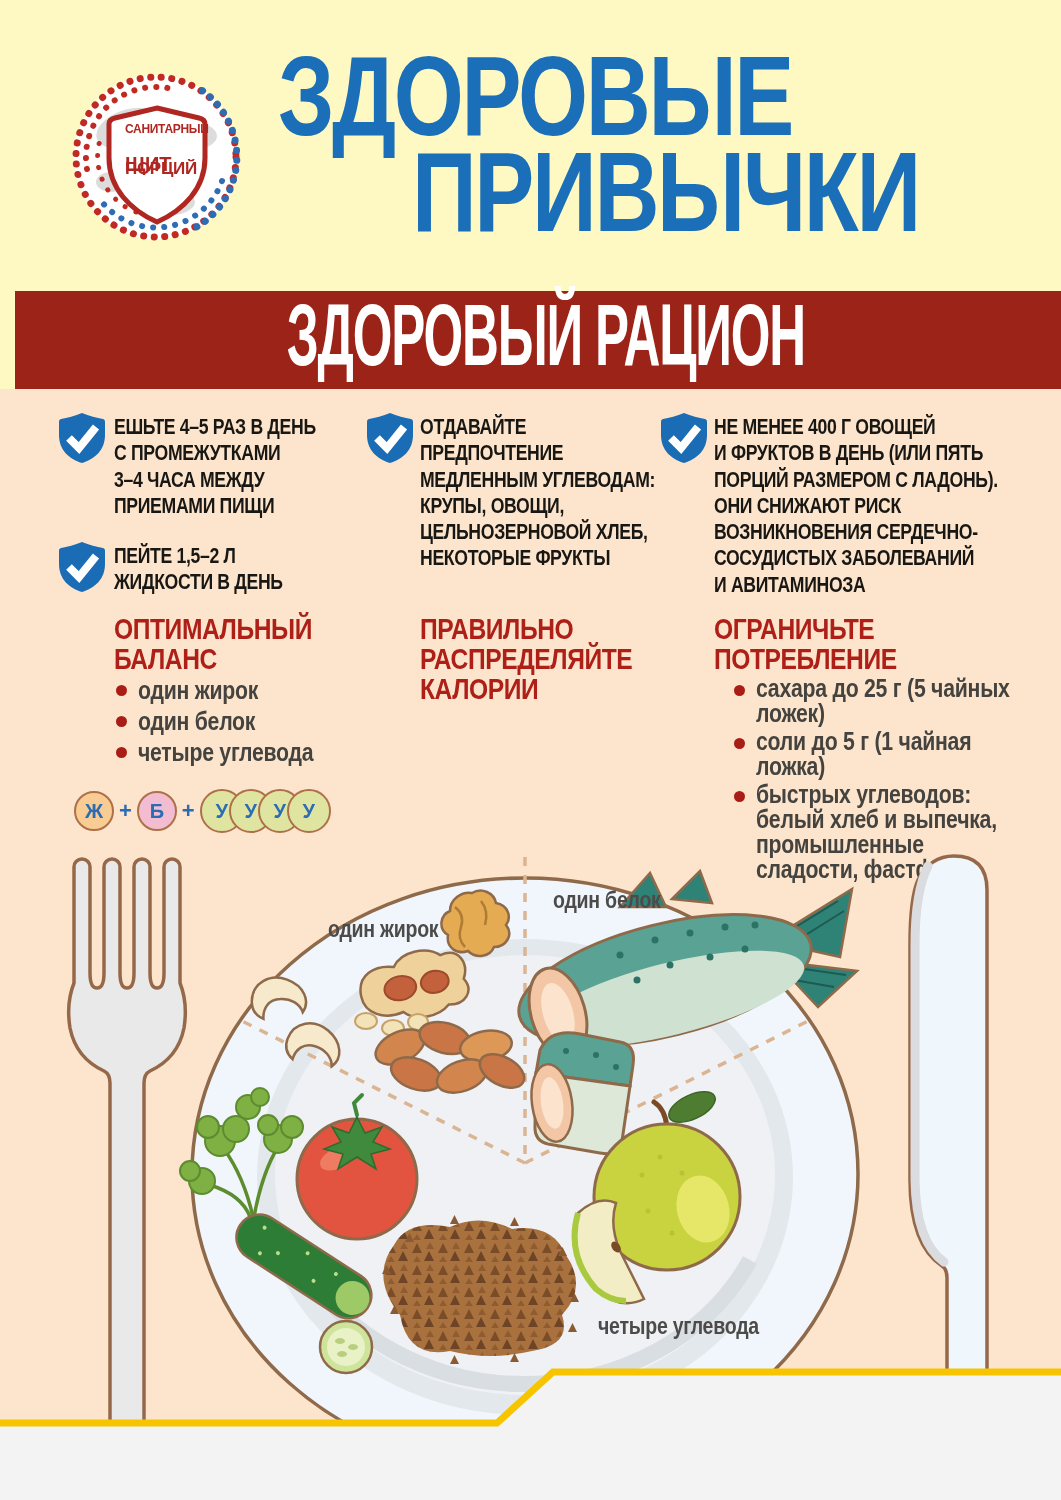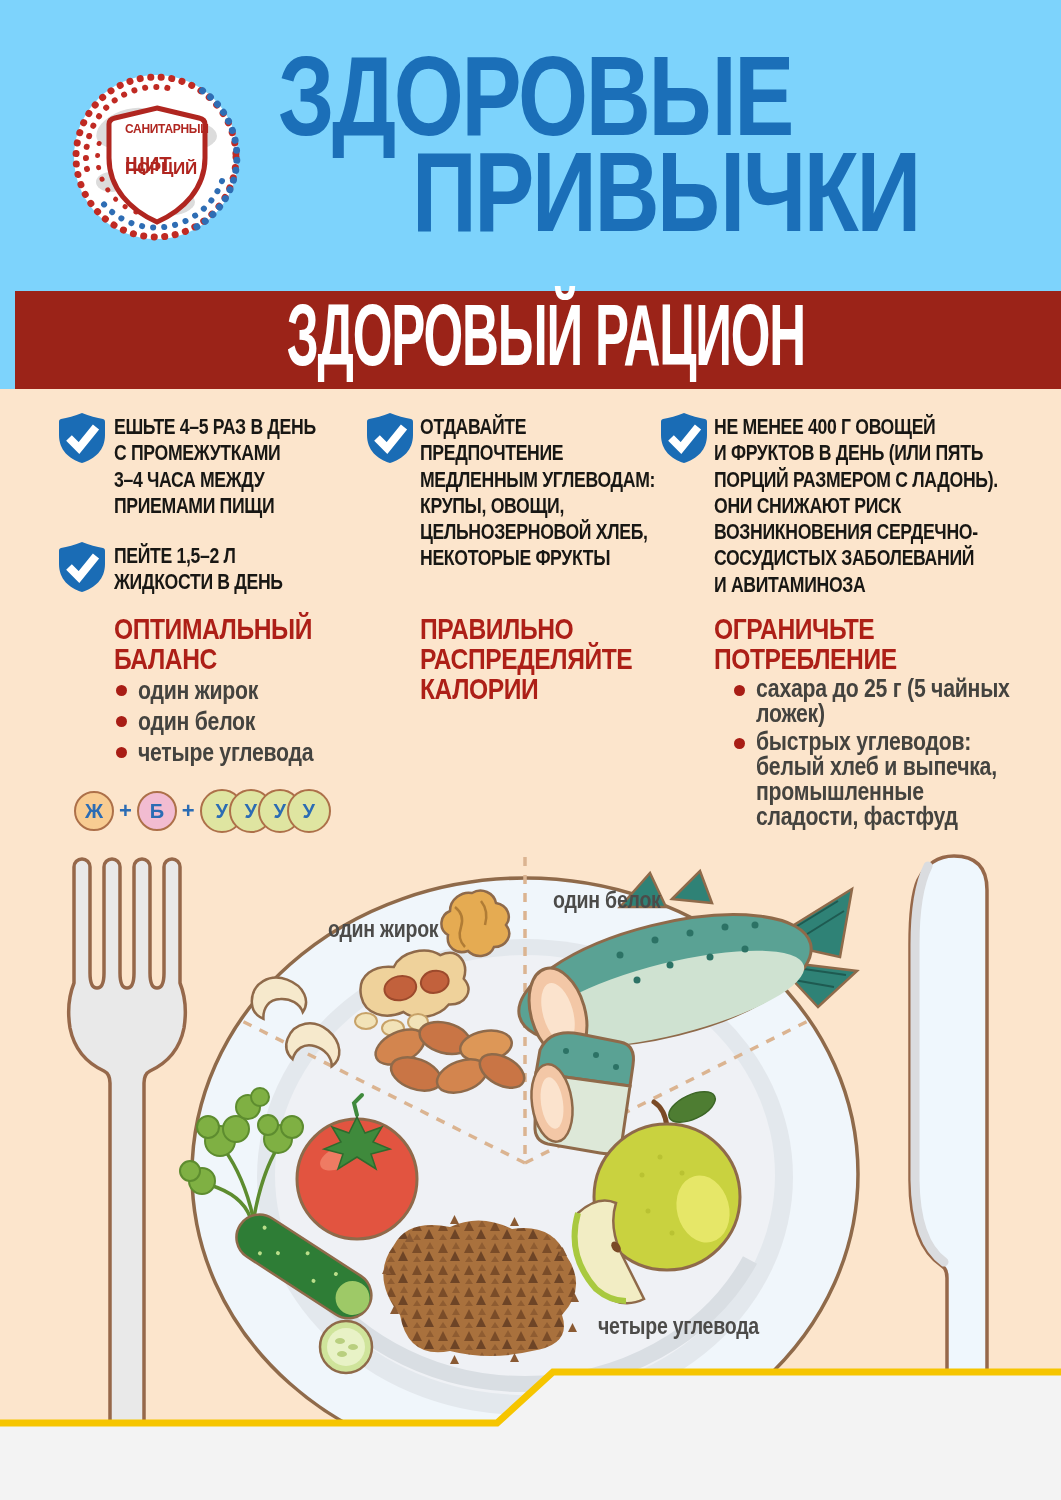--- a/index.html
+++ b/index.html
@@ -1,17 +1,17 @@
 <!DOCTYPE html>
 <html><head>
 <meta charset="utf-8">
 <style>
   html,body{margin:0;padding:0;}
   body{font-family:"Liberation Sans","DejaVu Sans",sans-serif;}
-  .page{position:relative;width:1061px;height:1500px;background:#7dd3fc;overflow:hidden;}
+  .page{position:relative;width:1061px;height:1500px;background:#fef9c3;overflow:hidden;}
 
   
   .logo{position:absolute;left:69px;top:70px;width:174px;height:174px;}
   .logo svg{position:absolute;left:0;top:0;}
   .logo-line{position:absolute;left:56px;color:#b02620;font-weight:bold;line-height:1;letter-spacing:-0.3px;}
   .logo-l1{top:53px;font-size:12px;}
   .logo-l2{top:84px;font-size:20px;}
   .logo-l3{top:90px;font-size:17px;}
 
   .title-line{position:absolute;color:#1b6fb8;font-weight:bold;font-size:114px;line-height:1;
@@ -170,20 +170,25 @@
   <div class="sec-head" style="left:714px;top:614px">ОГРАНИЧЬТЕ
 ПОТРЕБЛЕНИЕ</div>
   <ul class="bullets tight" style="left:732px;top:676px">
     <li>
         <span class="dot"></span>
         <span class="btext">сахара до 25 г (5 чайных
 ложек)</span>
       </li>
     <li>
         <span class="dot"></span>
+        <span class="btext">соли до 5 г (1 чайная
+ложка)</span>
+      </li>
+    <li>
+        <span class="dot"></span>
         <span class="btext">быстрых углеводов:
 белый хлеб и выпечка,
 промышленные
 сладости, фастфуд</span>
       </li>
   </ul>
 
   <div class="formula">
     <span class="fcircle c-fat">Ж</span>
     <span class="fplus">+</span>

